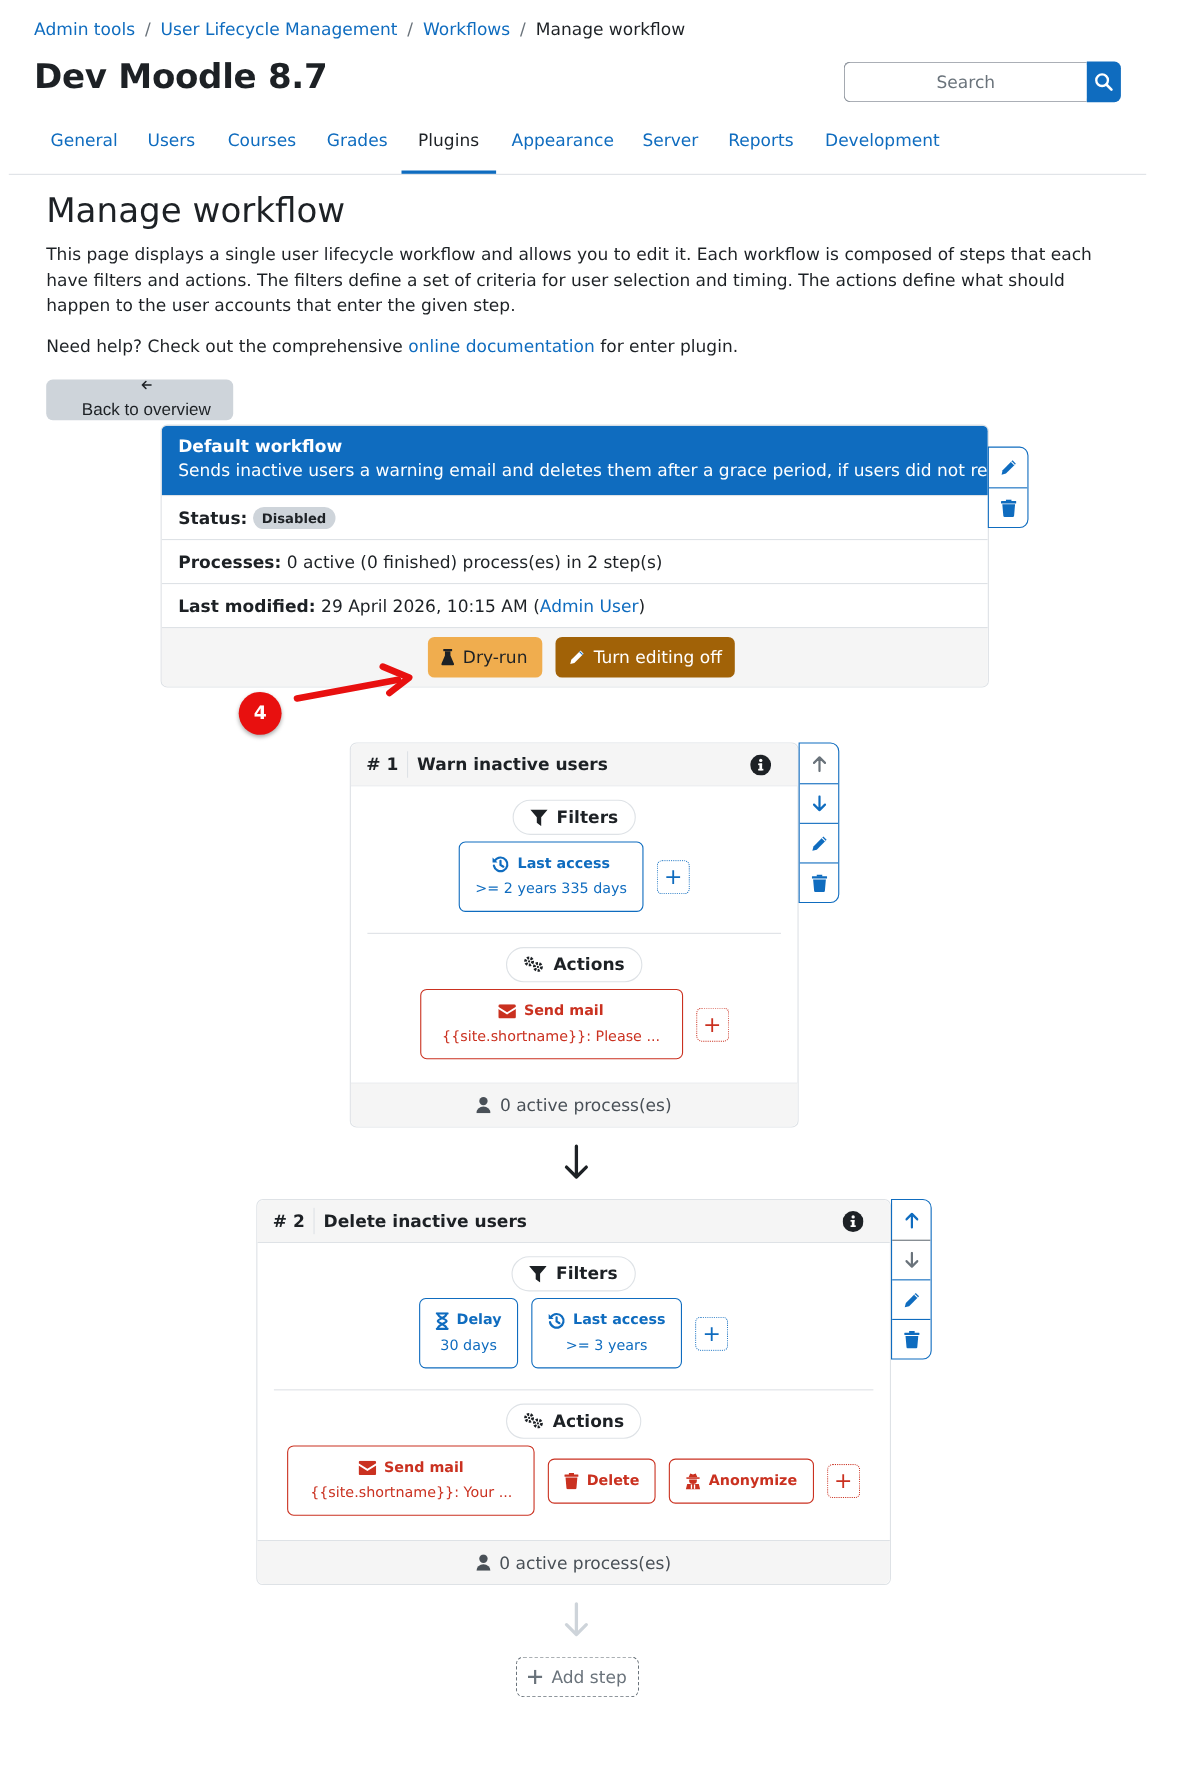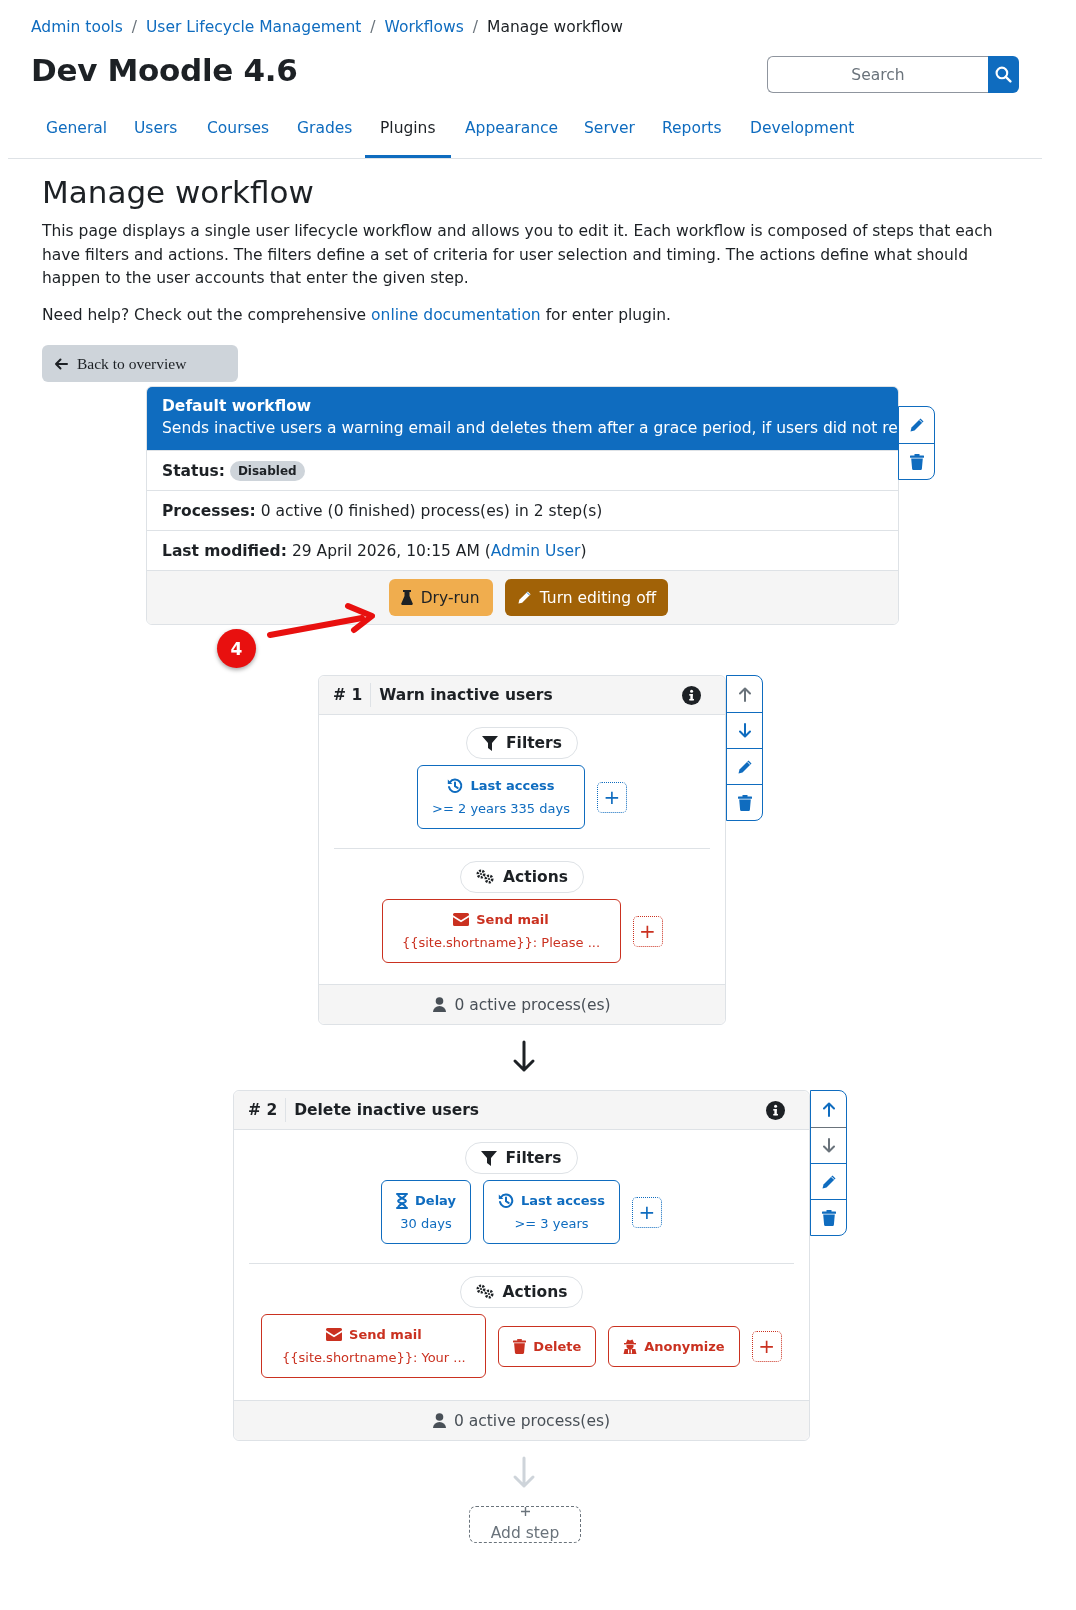--- a/index.html
+++ b/index.html
@@ -18,21 +18,21 @@
   .search button { width: 37px; border: none; background: #0f6cbf; border-radius: 0 6px 6px 0; display: flex; align-items: center; justify-content: center; cursor: pointer; }
 
   .nav { position: absolute; left: 8px; top: 104px; width: 1034px; height: 55px; border-bottom: 1px solid #dee2e6; }
   .nav .tab { position: absolute; top: 0; height: 54px; line-height: 49px; font-size: 15.5px; color: #0f6cbf; padding: 0 15px; cursor: pointer; white-space: nowrap; }
   .nav .tab.active { color: #1d2125; border-bottom: 3px solid #0f6cbf; }
 
   
   .page-title { position: absolute; left: 42px; top: 174px; font-size: 31px; font-weight: normal; color: #1d2125; }
   .intro { position: absolute; left: 42px; top: 220px; width: 960px; font-size: 15.5px; line-height: 23.5px; color: #1d2125; }
   .help { position: absolute; left: 42px; top: 306px; font-size: 15.5px; color: #1d2125; }
-  .back-btn { position: absolute; left: 42px; top: 345px; width: 196px; height: 37px; background: #ced4da; border-radius: 6px; display: flex; align-items: center; padding-left: 12px; gap: 9px; font-size: 15.5px; color: #1d2125; cursor: pointer; border: none; font-family: Liberation Serif, serif; }
+  .back-btn { position: absolute; left: 42px; top: 345px; width: 170px; height: 37px; background: #ced4da; border-radius: 6px; display: flex; align-items: center; padding-left: 12px; gap: 9px; font-size: 15.5px; color: #1d2125; cursor: pointer; border: none; font-family: Liberation Sans, sans-serif; flex-direction: column; }
 
   
   .wf-card { position: absolute; left: 146px; top: 386px; width: 753px; border: 1px solid #dee2e6; border-radius: 6px; overflow: hidden; background: #fff; }
   .wf-head { background: #0f6cbf; color: #fff; padding: 9px 15px 10px; height: 63px; }
   .wf-head .name { font-weight: bold; font-size: 15.5px; line-height: 21px; }
   .wf-head .desc { font-size: 15.5px; line-height: 23px; white-space: nowrap; }
   .wf-row { height: 40px; border-top: 1px solid #dee2e6; display: flex; align-items: center; padding: 0 15px; font-size: 15.5px; white-space: nowrap; }
   .wf-row b { margin-right: 5px; }
   .badge { background: #ced4da; border-radius: 10px; font-size: 12px; font-weight: bold; padding: 3px 8px; margin-left: 0px; color: #1d2125; }
   .wf-foot { height: 54px; border-top: 1px solid #dee2e6; background: #f5f5f5; display: flex; justify-content: center; align-items: center; gap: 12px; padding-left: 12px; }
@@ -60,36 +60,36 @@
   .chip { border: 1px solid #0f6cbf; border-radius: 6px; padding: 0 14px; height: 64px; display: flex; flex-direction: column; justify-content: center; align-items: center; color: #0f6cbf; font-size: 13px; line-height: 23px; background: #fff; cursor: pointer; white-space: nowrap; }
   .chip .t { font-weight: bold; display: flex; align-items: center; gap: 7px; }
   .chip.red { border-color: #ca3120; color: #ca3120; }
   .chip.small { height: 41px; }
   .add-chip { width: 30px; height: 31px; border: 1px dotted #0f6cbf; border-radius: 5px; display: flex; align-items: center; justify-content: center; color: #0f6cbf; font-size: 20px; cursor: pointer; }
   .add-chip.red { border-color: #ca3120; color: #ca3120; }
   .divider { height: 1px; background: #dee2e6; margin: 0 15px; }
   .step-foot { height: 40px; background: #f5f5f5; border-top: 1px solid #dee2e6; border-radius: 0 0 6px 6px; display: flex; align-items: center; justify-content: center; gap: 8px; color: #495057; font-size: 15.5px; }
 
   .flow-arrow { position: absolute; }
-  .add-step { position: absolute; left: 469px; top: 1506px; width: 112px; height: 37px; border: 1px dashed #6a737b; border-radius: 7px; display: flex; align-items: center; justify-content: center; gap: 8px; color: #6a737b; font-size: 15.5px; cursor: pointer; flex-direction: column; }
+  .add-step { position: absolute; left: 469px; top: 1506px; width: 112px; height: 37px; border: 1px dashed #6a737b; border-radius: 7px; display: flex; align-items: center; justify-content: center; gap: 8px; color: #6a737b; font-size: 15.5px; cursor: pointer; }
 </style>
 </head>
 <body>
 
 <nav class="breadcrumb">
   <a>Admin tools</a>
   <span class="sep">/</span>
   <a>User Lifecycle Management</a>
   <span class="sep">/</span>
   <a>Workflows</a>
   <span class="sep">/</span>
   <span class="current">Manage workflow</span>
 </nav>
 
-<h1 class="site-title">Dev Moodle 4.6</h1>
+<h1 class="site-title">Dev Moodle 8.7</h1>
 
 <div class="search">
   <input type="text" placeholder="Search" style="">
   <button>
     <svg width="17" height="17" viewBox="0 0 16 16">
         <circle cx="6.5" cy="6.5" r="5" fill="none" stroke="#fff" stroke-width="2"></circle>
         <line x1="10.2" y1="10.2" x2="14.5" y2="14.5" stroke="#fff" stroke-width="2.2" stroke-linecap="round"></line>
       </svg>
   </button>
 </div>

